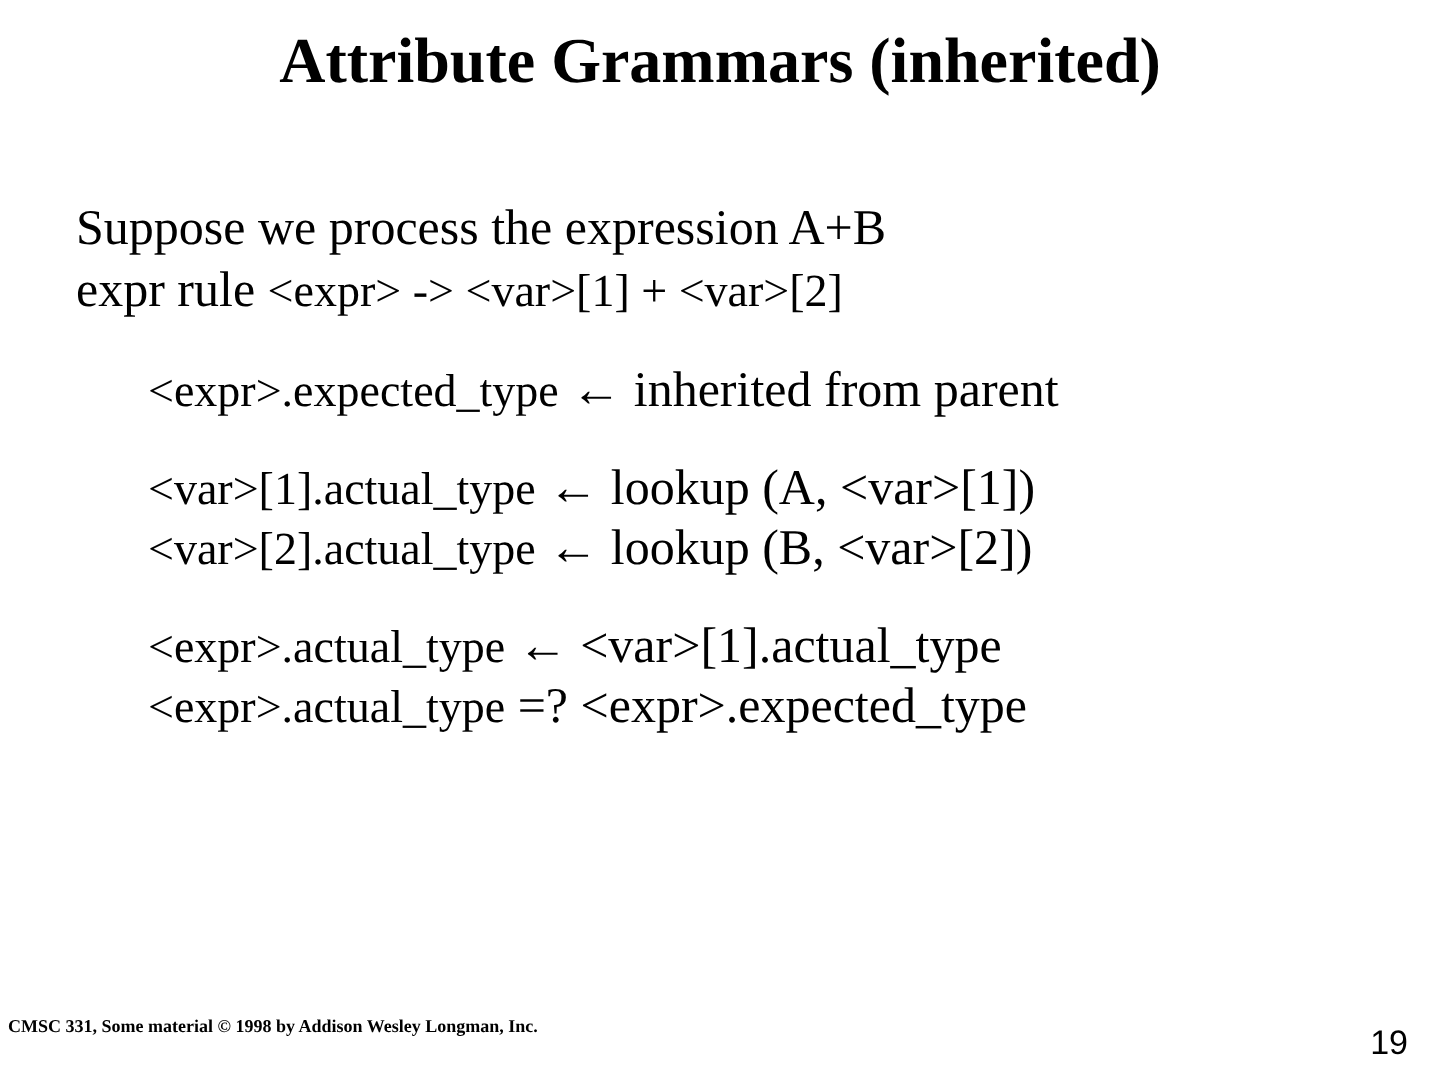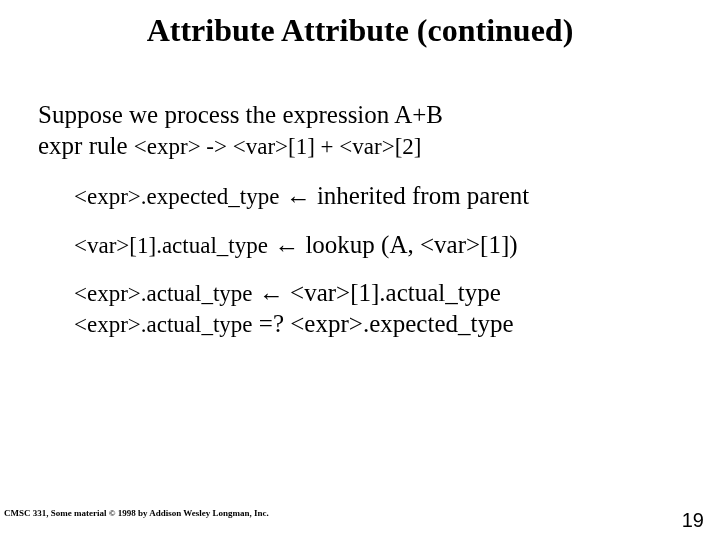--- a/index.html
+++ b/index.html
@@ -46,50 +46,53 @@
     left: 4px;
     bottom: 22px;
     font-size: 9px;
     font-family: "Times New Roman", Times, serif;
     font-weight: bold;
   }
   .pagenum {
     position: absolute;
     right: 16px;
     bottom: 8px;
-    font-size: 20px;
+    font-size: 17px;
     font-family: Arial, Helvetica, sans-serif;
   }
 </style>
 </head>
 <body>
 
 <div class="slide">
 
-  <div class="title">Attribute Attribute (continued)</div>
+  <div class="title">Attribute Grammars (inherited)</div>
 
   <div class="body">
 
     <div class="intro">
       <div>Suppose we process the expression A+B</div>
       <div>
         <span>expr rule </span><span class="code">&lt;expr&gt; -&gt; &lt;var&gt;[1] + &lt;var&gt;[2]</span>
       </div>
     </div>
 
     <div class="block">
       <div>
         <span class="code">&lt;expr&gt;.expected_type</span><span> ← inherited from parent</span>
       </div>
     </div>
 
     <div class="block">
       <div>
         <span class="code">&lt;var&gt;[1].actual_type</span><span> ← lookup (A, &lt;var&gt;[1])</span>
       </div>
+      <div>
+        <span class="code">&lt;var&gt;[2].actual_type</span><span> ← lookup (B, &lt;var&gt;[2])</span>
+      </div>
     </div>
 
     <div class="block">
       <div>
         <span class="code">&lt;expr&gt;.actual_type</span><span> ← &lt;var&gt;[1].actual_type</span>
       </div>
       <div>
         <span class="code">&lt;expr&gt;.actual_type</span><span> =? &lt;expr&gt;.expected_type</span>
       </div>
     </div>

